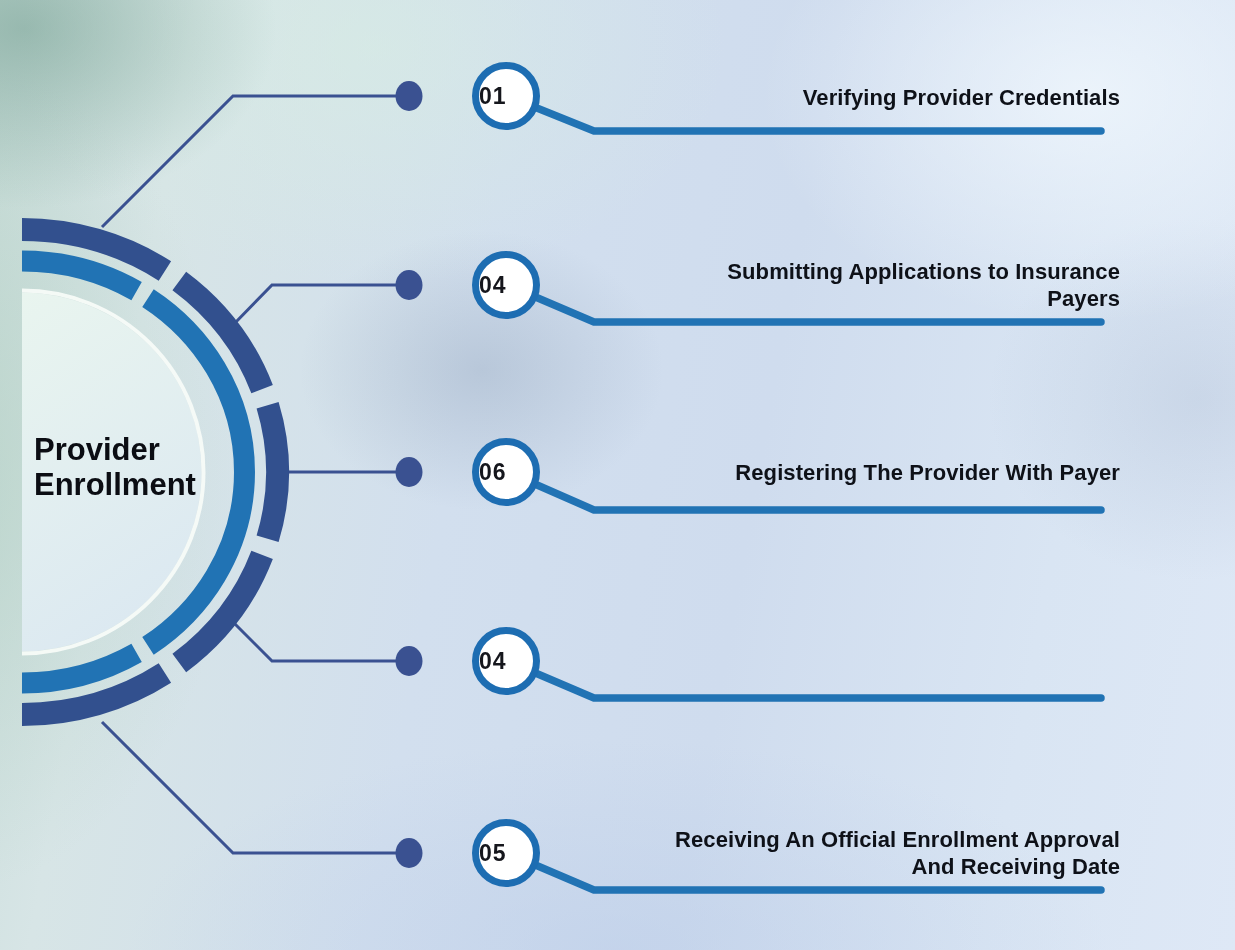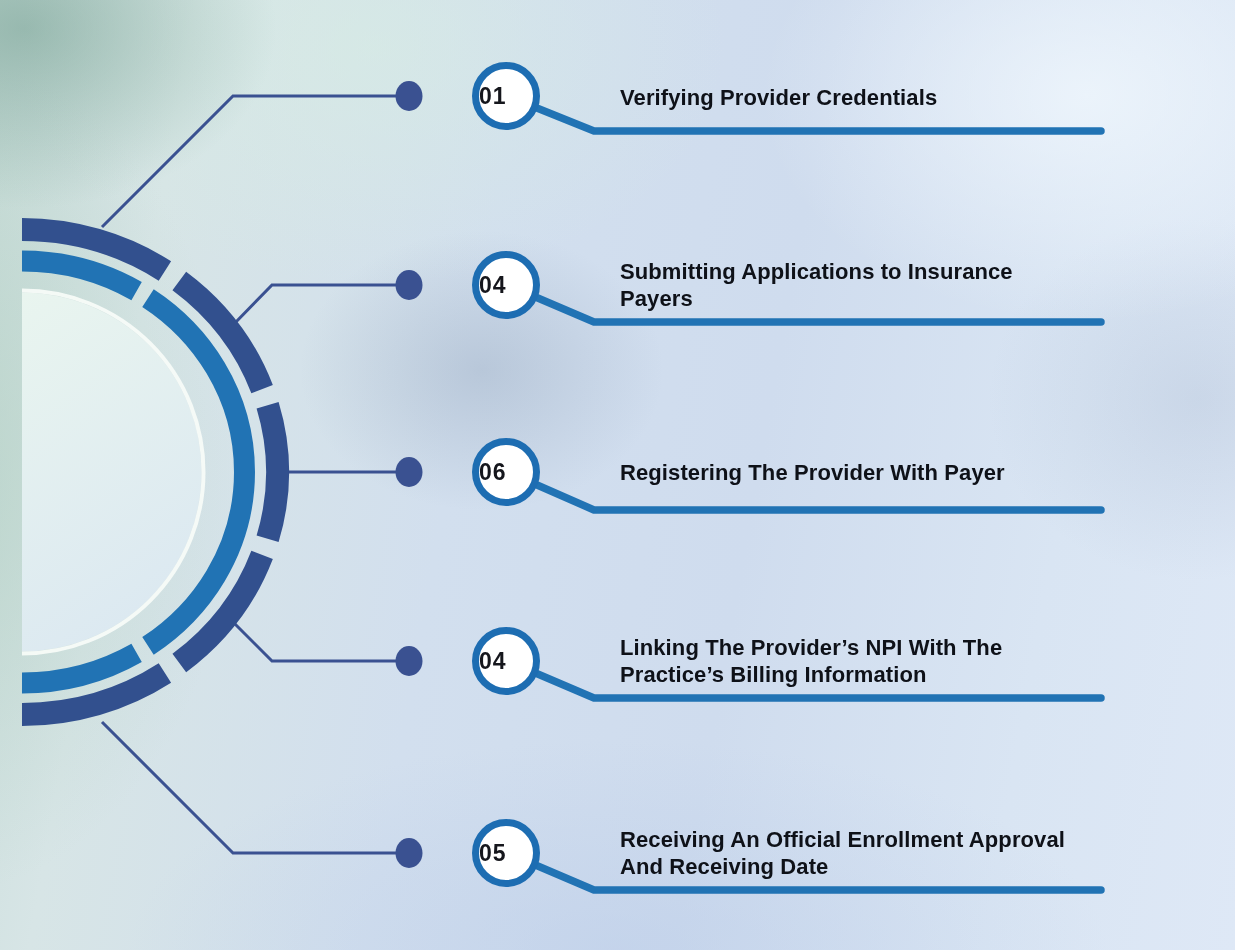--- a/index.html
+++ b/index.html
@@ -21,21 +21,21 @@
   .layer{position:absolute;left:0;top:0;}
   .badge{
     position:absolute;left:472px;width:68px;height:68px;margin-top:-34px;
     box-sizing:border-box;border-radius:50%;
     background:#ffffff;border:7px solid #1d6db2;
     display:flex;align-items:center;justify-content:flex-start;
     font-weight:700;font-size:23px;color:#15161c;letter-spacing:1px;
   }
   .step-title{
     position:absolute;left:620px;width:500px;transform:translateY(-50%);
-    font-weight:700;font-size:22px;line-height:27px;color:#0e1118;letter-spacing:0.1px;
+    font-weight:700;font-size:22px;line-height:27px;color:#0e1118;letter-spacing:0.1px;text-align:right;
   }
   .tl{display:block;}
   .tl:empty{display:none;}
   .center-label{
     position:absolute;left:34px;top:467px;transform:translateY(-50%);
     font-weight:700;font-size:31px;line-height:35px;color:#0b0d13;
   }
   .cl-line{display:block;}
 </style>
 </head>
@@ -82,20 +82,24 @@
 
     <g fill="none" stroke="#2173b4" stroke-width="7.5" stroke-linejoin="round" stroke-linecap="round">
       <path d="M512 98  L594 131 L1101 131"></path>
       <path d="M512 287 L594 322 L1101 322"></path>
       <path d="M512 474 L594 510 L1101 510"></path>
       <path d="M512 663 L594 698 L1101 698"></path>
       <path d="M512 855 L594 890 L1101 890"></path>
     </g>
   </svg>
 
+  <div class="center-label">
+    <span class="cl-line">Provider</span>
+    <span class="cl-line">Enrollment</span>
+  </div>
 
   <div class="badge" style="top:96px">
     <span>01</span>
   </div>
   <div class="badge" style="top:285px">
     <span>04</span>
   </div>
   <div class="badge" style="top:472px">
     <span>06</span>
   </div>
@@ -110,22 +114,18 @@
     <span class="tl">Verifying Provider Credentials</span>
 
   </div>
   <div class="step-title" style="top:285px">
     <span class="tl">Submitting Applications to Insurance</span>
     <span class="tl">Payers</span>
   </div>
   <div class="step-title" style="top:472px">
     <span class="tl">Registering The Provider With Payer</span>
   </div>
-  <div class="step-title" style="top:661px">
-    <span class="tl">Linking The Provider’s NPI With The</span>
-    <span class="tl">Practice’s Billing Information</span>
-  </div>
   <div class="step-title" style="top:853px">
     <span class="tl">Receiving An Official Enrollment Approval</span>
     <span class="tl">And Receiving Date</span>
   </div>
 
 </div>
 
 </body></html>

